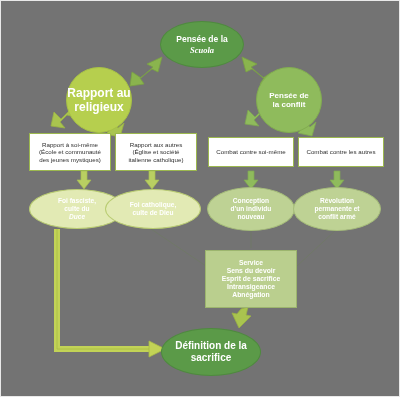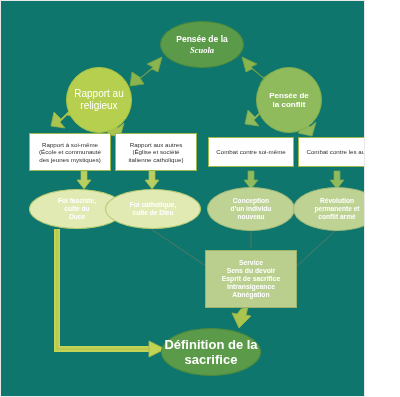--- a/index.html
+++ b/index.html
@@ -4,22 +4,22 @@
 <style>
   html,body{margin:0;padding:0;}
   body{
     width:400px;height:397px;
     background:#ffffff;
     font-family:"Liberation Sans",sans-serif;
     overflow:hidden;
   }
   #canvas{
     position:relative;
-    width:365px;height:397px;
-    background:#0f766e;
+    width:400px;height:397px;
+    background:#737373;
     border:1px solid #e9e9e9;
     box-sizing:border-box;
     overflow:hidden;
   }
   svg.layer{
     position:absolute;left:0;top:0;width:400px;height:397px;
     pointer-events:none;
   }
   .node{
     position:absolute;
@@ -35,22 +35,22 @@
     color:#ffffff;
     font-size:8.5px;
     font-weight:bold;
     border:1px solid #4e8a3e;
   }
   .n-top .ital{font-style:italic;font-family:Liberation Serif, serif;}
   
   .n-circle{
     background:#b6cf4e;
     color:#ffffff;
-    font-size:10px;
-    font-weight:normal;
+    font-size:12px;
+    font-weight:bold;
     border:1px solid #a8c245;
     text-align:center;
   }
   .n-circle-right{
     background:#8fbb5c;
     color:#ffffff;
     font-size:8px;
     font-weight:bold;
     border:1px solid #82ad50;
   }
@@ -83,21 +83,21 @@
     background:#bacf8e;
     color:#ffffff;
     font-size:6.8px;
     font-weight:bold;
     border:1px solid #9cb56e;
   }
   
   .n-bottom{
     background:#5b9a48;
     color:#ffffff;
-    font-size:13px;
+    font-size:10px;
     font-weight:bold;
     border:1px solid #4e8a3e;
   }
   .stack{display:block;}
   .stack span{display:block;}
 </style>
 </head>
 <body>
 
 <div id="canvas">

